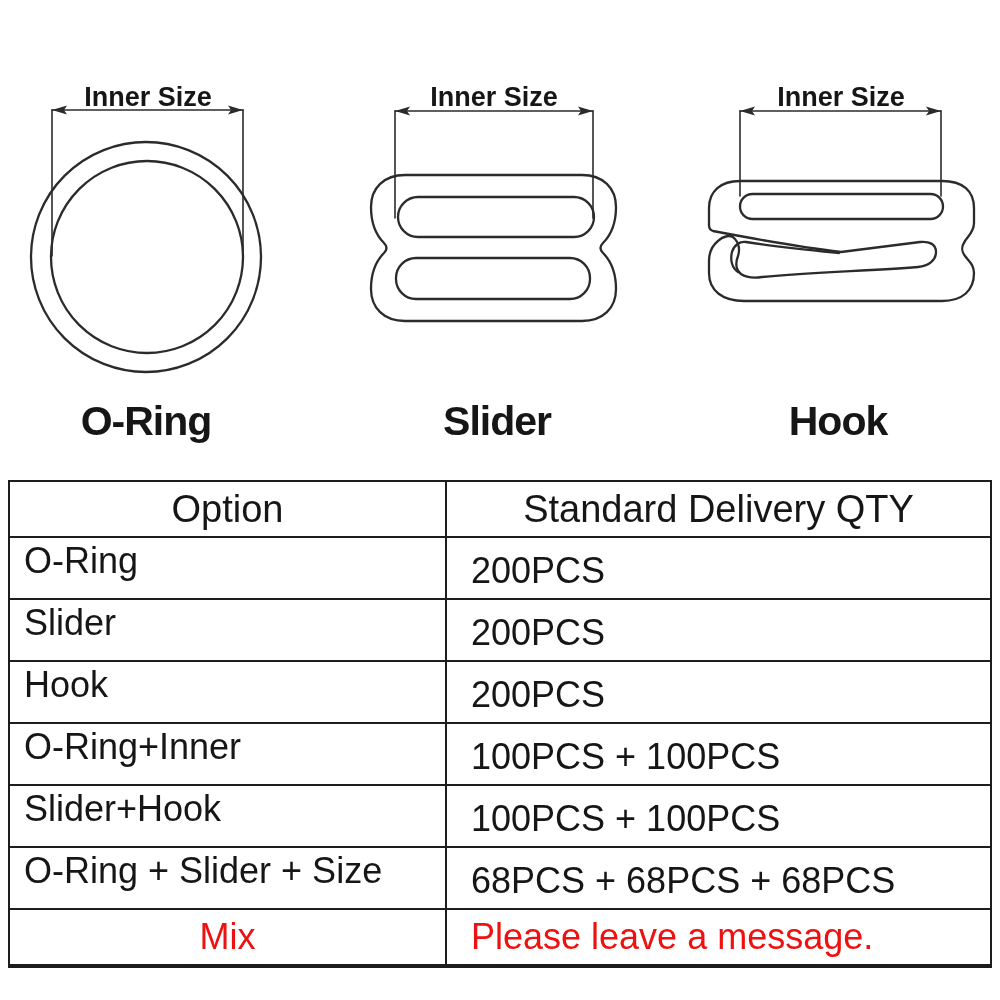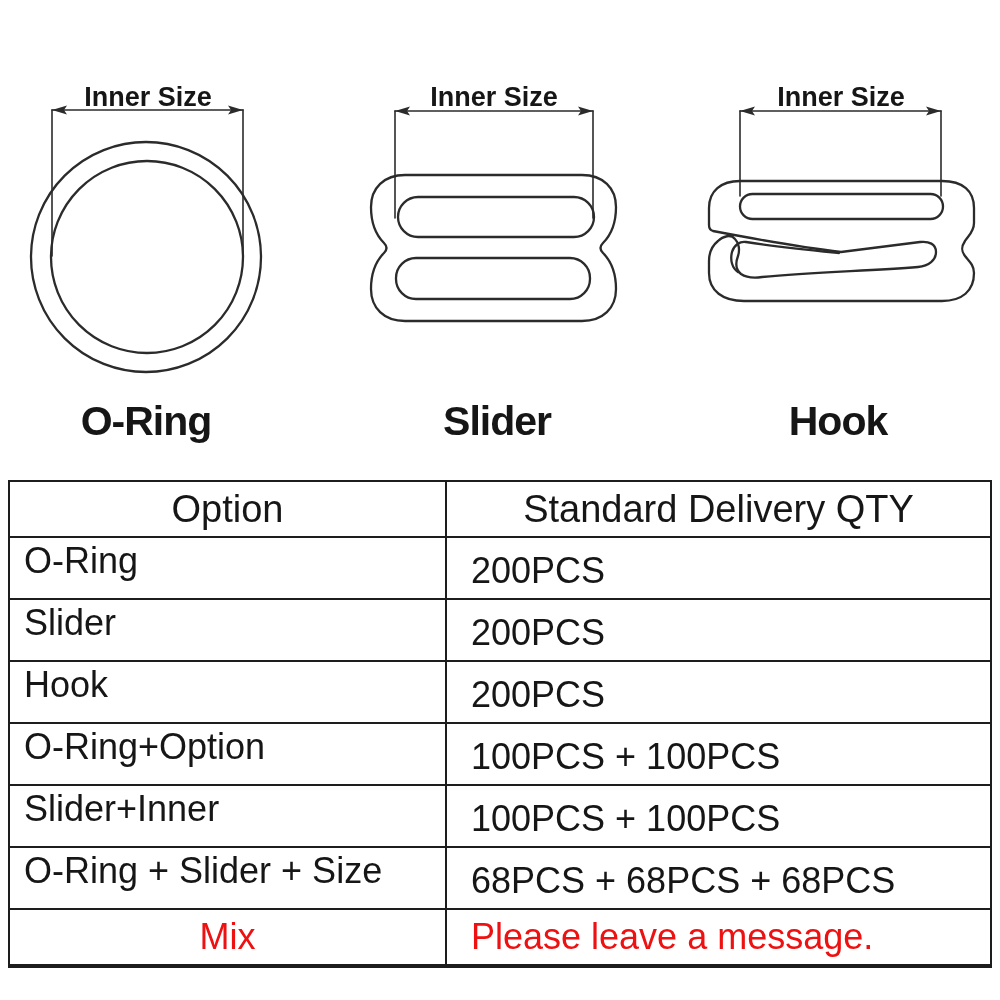--- a/index.html
+++ b/index.html
@@ -124,25 +124,25 @@
     </tr>
     <tr>
       <td class="opt">Slider</td>
       <td class="qty">200PCS</td>
     </tr>
     <tr>
       <td class="opt">Hook</td>
       <td class="qty">200PCS</td>
     </tr>
     <tr>
-      <td class="opt">O-Ring+Option</td>
+      <td class="opt">O-Ring+Inner</td>
       <td class="qty">100PCS + 100PCS</td>
     </tr>
     <tr>
-      <td class="opt">Slider+Inner</td>
+      <td class="opt">Slider+Hook</td>
       <td class="qty">100PCS + 100PCS</td>
     </tr>
     <tr>
       <td class="opt">O-Ring + Slider + Size</td>
       <td class="qty">68PCS + 68PCS + 68PCS</td>
     </tr>
     <tr class="hl last">
       <td class="opt">Mix</td>
       <td class="qty">Please leave a message.</td>
     </tr>

